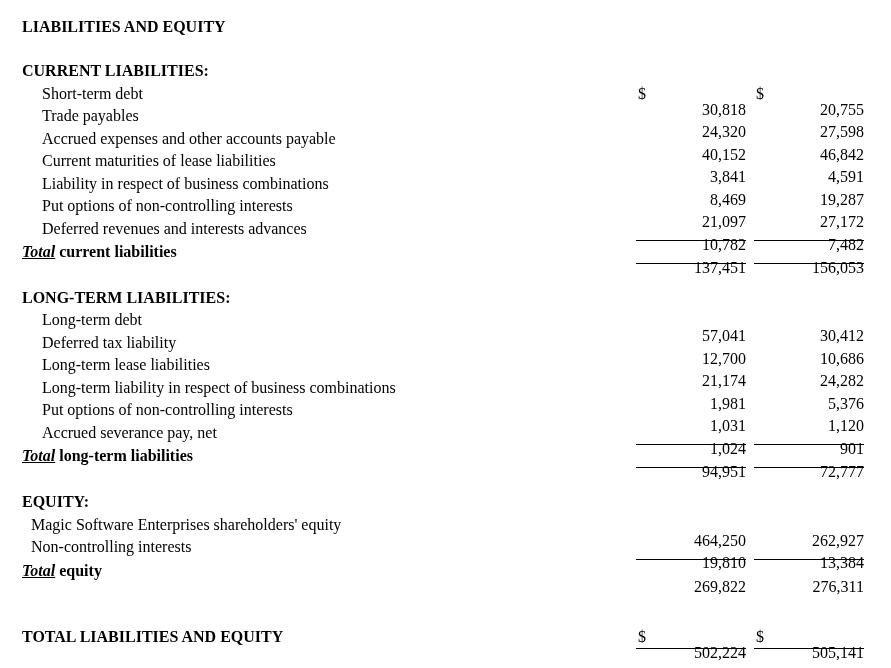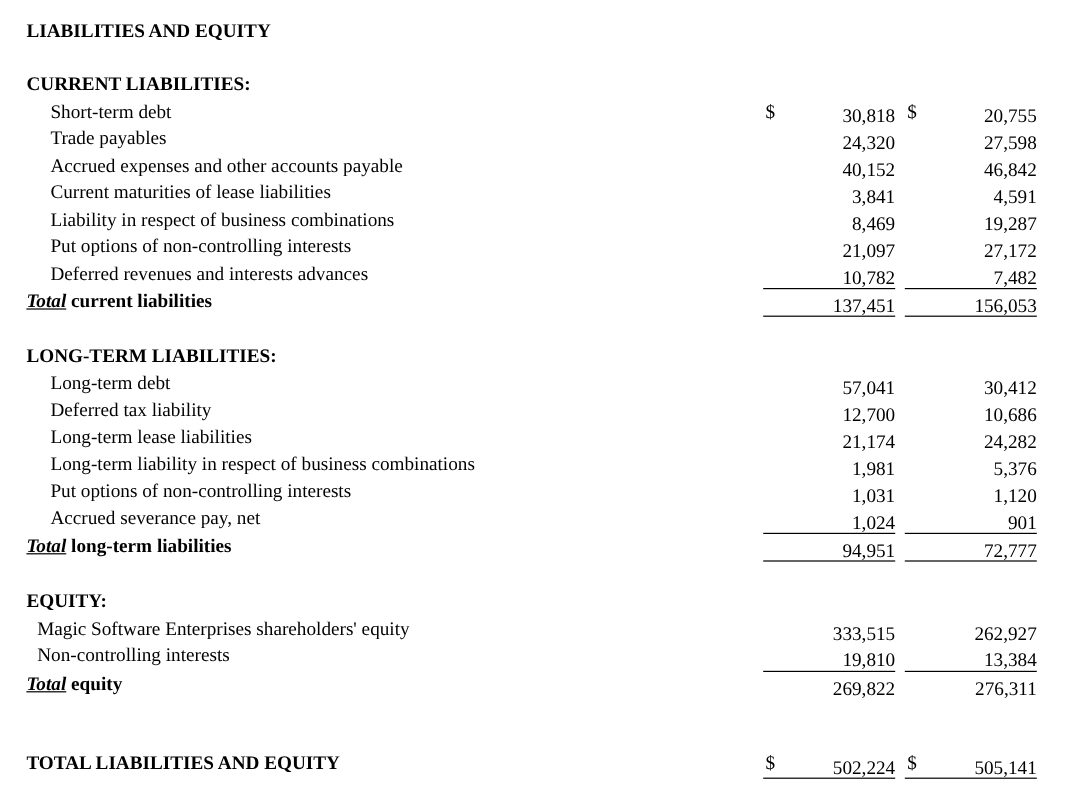--- a/index.html
+++ b/index.html
@@ -8,21 +8,21 @@
   .row { position:absolute; left:0; width:891px; height:22px; }
   .lbl { position:absolute; top:0; white-space:nowrap; line-height:22px; }
   .lbl.h { left:22px; font-weight:bold; }
   .lbl.i1 { left:42px; }
   .lbl.i2 { left:31px; }
   .lbl.t { left:22px; font-weight:bold; }
   .lbl.t u { text-decoration:underline;font-style:italic; }
   .cur { position:absolute; top:0; line-height:22px; }
   .c1cur { left:638px; }
   .c2cur { left:756px; }
-  .num { position:absolute; top:4px; line-height:22px; text-align:right; }
+  .num { position:absolute; top:16px; line-height:22px; text-align:right; }
   .c1 { left:636px; width:110px; }
   .c2 { left:754px; width:110px; }
   .bt::before { content:""; position:absolute; left:0; right:0; top:-1px; border-top:1px solid #000; }
   .bb::after { content:""; position:absolute; left:0; right:0; bottom:-1px; border-bottom:1px solid #000; }
   .cell { position:absolute; top:0; height:22px; }
   .cell.c1 { left:636px; width:110px; }
   .cell.c2 { left:754px; width:110px; }
 </style>
 </head>
 <body>
@@ -122,21 +122,21 @@
   <span class="cell c2 bt bb">
       <span class="num" style="left:0;width:110px;">72,777</span>
     </span>
 </div>
 
 <div class="row" style="top:491px;padding-left:29px;">
   <span class="lbl h">EQUITY:</span>
 </div>
 <div class="row" style="top:514px;">
   <span class="lbl i2">Magic Software Enterprises shareholders' equity</span>
-  <span class="num c1">333,515</span>
+  <span class="num c1">464,250</span>
   <span class="num c2">262,927</span>
 </div>
 <div class="row" style="top:536px;">
   <span class="lbl i2">Non-controlling interests</span>
   <span class="num c1">19,810</span>
   <span class="num c2">13,384</span>
 </div>
 <div class="row" style="top:560px;">
   <span class="lbl t"><u>Total</u><span> equity</span></span>
   <span class="cell c1 bt">

